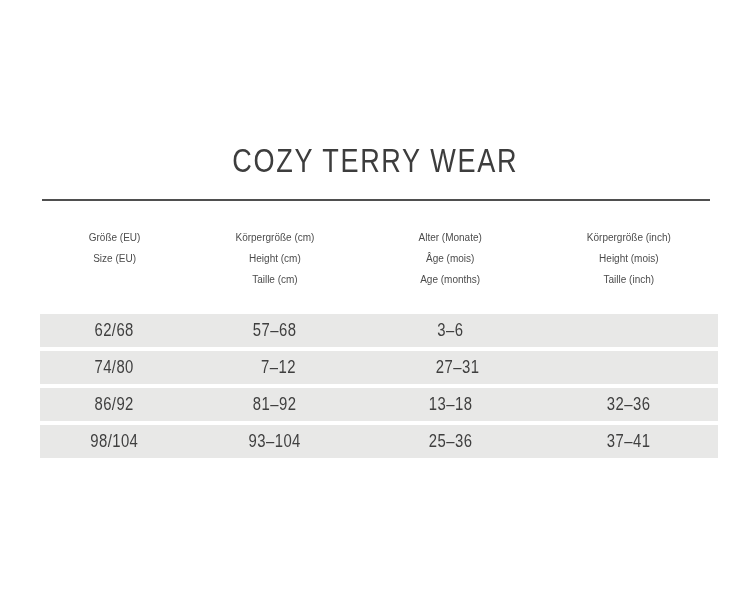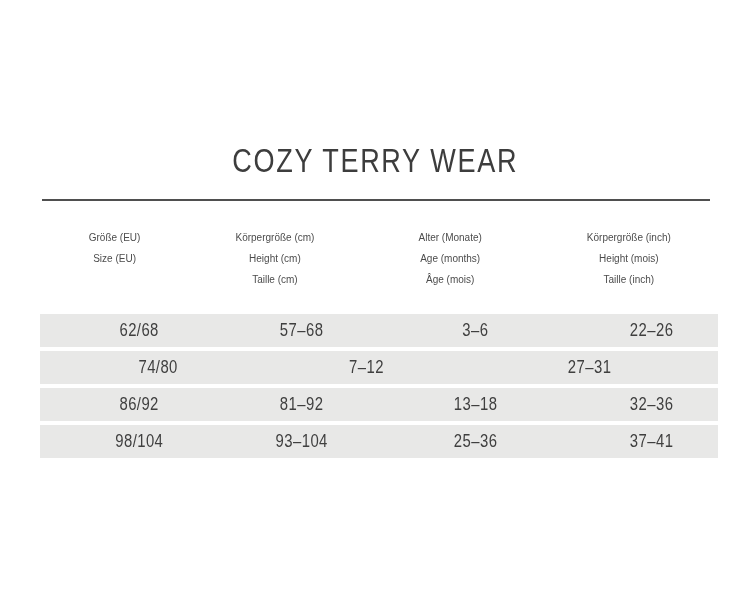--- a/index.html
+++ b/index.html
@@ -61,21 +61,20 @@
   .row {
     display: flex;
     align-items: center;
     height: 33px;
     margin-bottom: 4px;
     background: #e8e8e7;
   }
   .cell {
     text-align: center;
     color: #3f3f3f;
-    margin-left: 44px;
   }
   .cell-text {
     display: inline-block;
     font-size: 17.5px;
     letter-spacing: 0.5px;
     transform: scaleX(0.85);
     transform-origin: center;
     white-space: nowrap;
   }
 </style>
@@ -97,37 +96,36 @@
         <div>Größe (EU)</div>
         <div>Size (EU)</div>
       </div>
       <div class="hcell col-1">
         <div>Körpergröße (cm)</div>
         <div>Height (cm)</div>
         <div>Taille (cm)</div>
       </div>
       <div class="hcell col-2">
         <div>Alter (Monate)</div>
+        <div>Âge (mois)</div>
         <div>Age (months)</div>
-        <div>Âge (mois)</div>
       </div>
       <div class="hcell col-3">
         <div>Körpergröße (inch)</div>
         <div>Height (mois)</div>
         <div>Taille (inch)</div>
       </div>
     </div>
 
     <div class="rows">
 
       <div class="row">
         <div class="cell col-0"><span class="cell-text">62/68</span></div>
         <div class="cell col-1"><span class="cell-text">57–68</span></div>
         <div class="cell col-2"><span class="cell-text">3–6</span></div>
-        <div class="cell col-3"><span class="cell-text">22–26</span></div>
       </div>
 
       <div class="row">
         <div class="cell col-0"><span class="cell-text">74/80</span></div>
         <div class="cell col-2"><span class="cell-text">7–12</span></div>
         <div class="cell col-3"><span class="cell-text">27–31</span></div>
       </div>
 
       <div class="row">
         <div class="cell col-0"><span class="cell-text">86/92</span></div>

